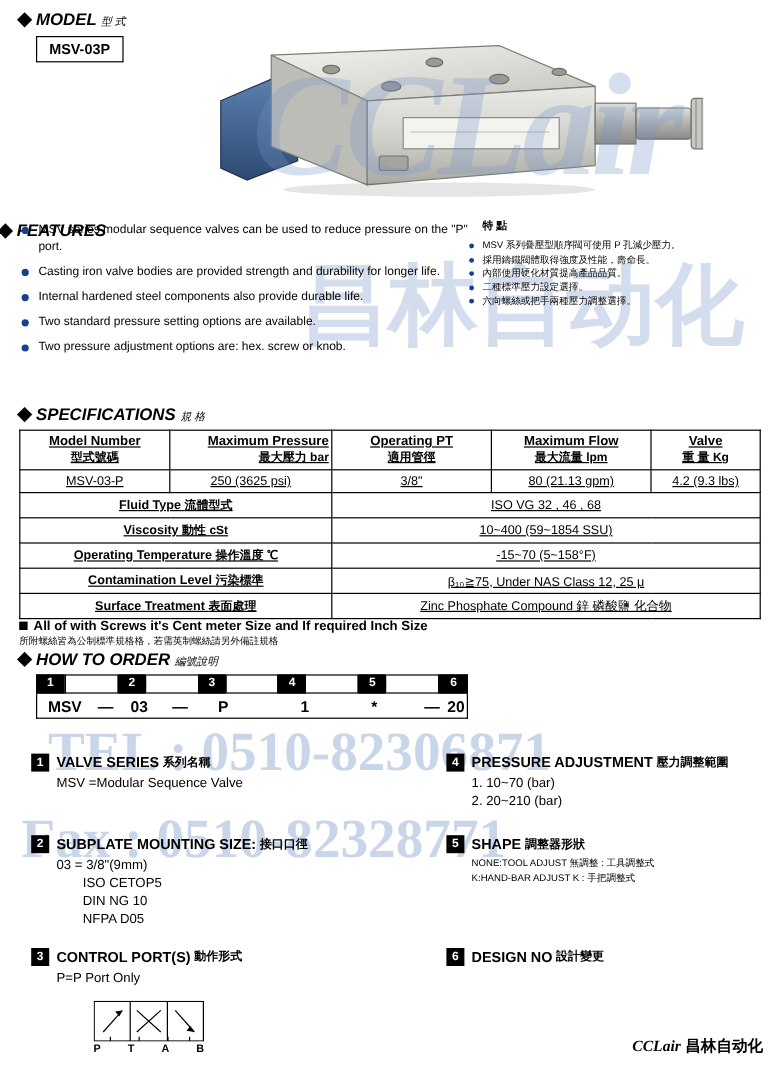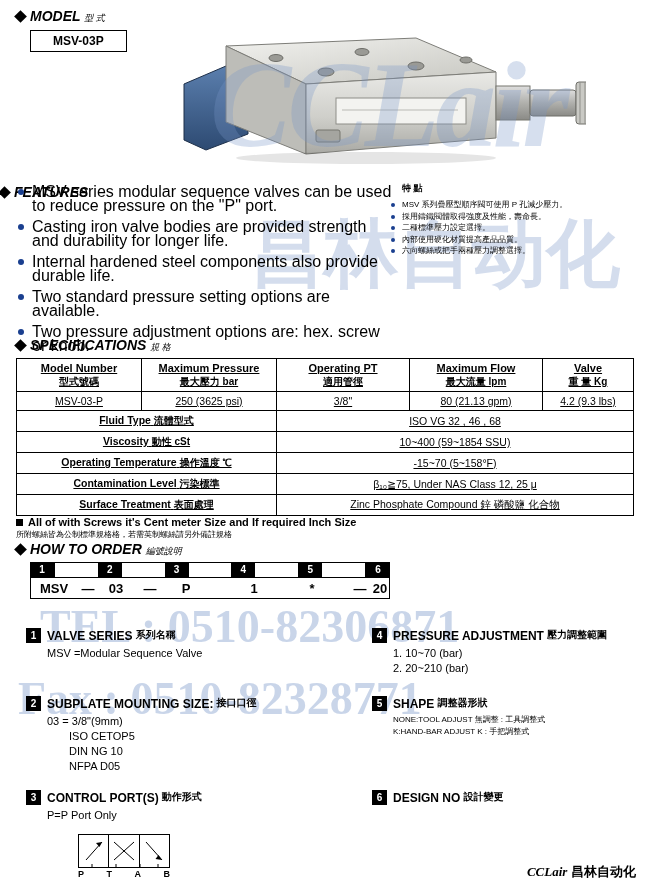--- a/index.html
+++ b/index.html
@@ -63,31 +63,31 @@
   }
   .cn{font-size:9px;font-weight:normal;}
   .cn-b{font-size:10px;font-weight:bold;}
 
   
   .model-wrap{position:absolute;left:16px;top:26px;width:618px;height:140px;}
   .model-label{
     position:absolute;left:14px;top:4px;
     border:1px solid #000;background:#fff;
     font-size:12px;font-weight:bold;
-    padding:3px 22px;z-index:12;
+    padding:3px 10px;z-index:12;
   }
   .photo{
     position:absolute;left:150px;top:0px;width:420px;height:140px;
   }
 
   
   .features{position:absolute;left:16px;top:185px;width:380px;z-index:10;}
   .feat-li{
     position:relative;padding-left:16px;margin-bottom:7px;
-    font-size:16px;line-height:14px;
+    font-size:10px;line-height:14px;
   }
   .feat-li:before{
     content:"";position:absolute;left:2px;top:4px;
     width:6px;height:6px;border-radius:50%;background:#1a3f8f;
   }
   .cn-feats{position:absolute;left:388px;top:182px;width:250px;z-index:10;}
   .cn-feat-title{font-size:9px;font-weight:bold;margin-bottom:4px;padding-left:14px;}
   .cn-feat-li{
     position:relative;padding-left:14px;font-size:8px;line-height:11.5px;
   }
@@ -245,38 +245,38 @@
     <div class="feat-li">Casting iron valve bodies are provided strength and durability for longer life.</div>
     <div class="feat-li">Internal hardened steel components also provide durable life.</div>
     <div class="feat-li">Two standard pressure setting options are available.</div>
     <div class="feat-li">Two pressure adjustment options are: hex. screw or knob.</div>
   </div>
 
   <div class="cn-feats">
     <div class="cn-feat-title">特    點</div>
     <div class="cn-feat-li">MSV 系列疊壓型順序閥可使用 P 孔減少壓力。</div>
     <div class="cn-feat-li">採用鑄鐵閥體取得強度及性能，壽命長。</div>
+    <div class="cn-feat-li">內部使用硬化材質提高產品品質。</div>
     <div class="cn-feat-li">二種標準壓力設定選擇。</div>
-    <div class="cn-feat-li">內部使用硬化材質提高產品品質。</div>
     <div class="cn-feat-li">六向螺絲或把手兩種壓力調整選擇。</div>
   </div>
 
   <div class="sec-head" style="left:16px;top:337px;">
     <span class="dia"></span><span>SPECIFICATIONS</span>
     <span class="cn">規  格</span>
   </div>
 
   <table class="specs">
     <tbody>
         <tr>
       <td class="hd" style="width:120px;">
         <span>Model Number</span><br>
         <span class="cn-b">型式號碼</span>
       </td>
-      <td class="hd" style="width:130px;">
+      <td class="hd" style="width:130px;text-align:right;">
         <span>Maximum Pressure</span><br>
         <span class="cn-b">最大壓力  bar</span>
       </td>
       <td class="hd" style="width:128px;">
         <span>Operating PT</span><br>
         <span class="cn-b">適用管徑</span>
       </td>
       <td class="hd" style="width:128px;">
         <span>Maximum Flow</span><br>
         <span class="cn-b">最大流量  lpm</span>

